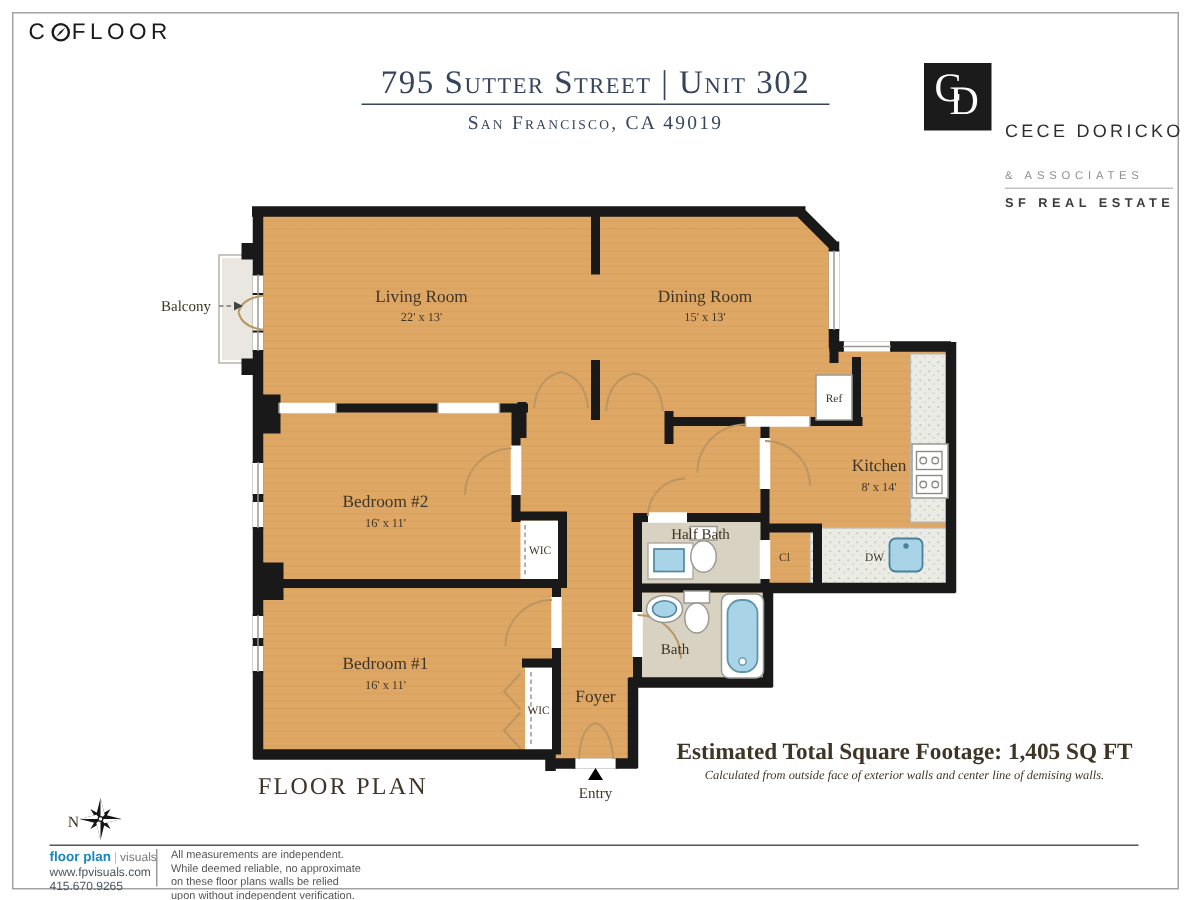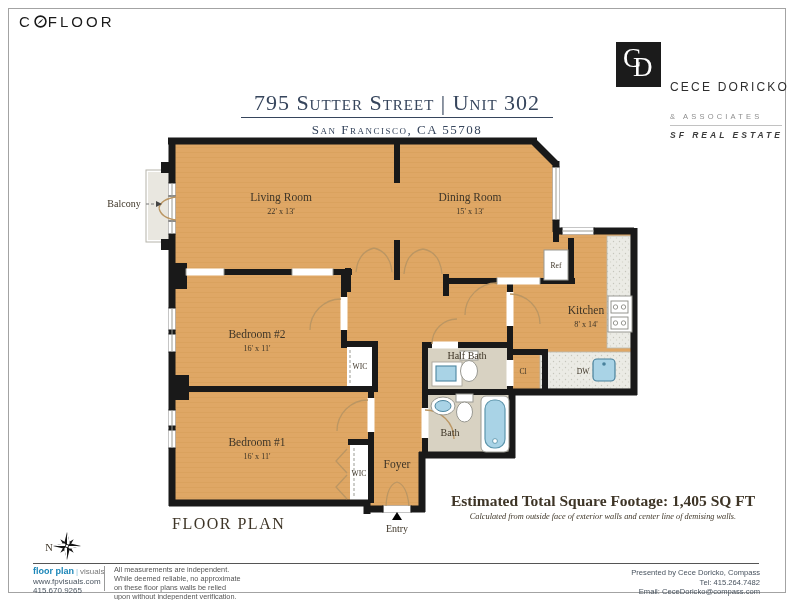--- a/index.html
+++ b/index.html
@@ -3,35 +3,35 @@
 <meta charset="utf-8">
 <style>
   html,body{margin:0;padding:0;background:#fff;}
   .page{position:relative;width:794px;height:600px;background:#fff;overflow:hidden;
         font-family:"Liberation Sans",sans-serif;}
   .frame{position:absolute;left:8px;top:8px;width:776px;height:583px;border:1px solid #a3a3a3;}
   
   .compass-logo{position:absolute;left:19px;top:13px;display:flex;align-items:center;
         font-size:15px;letter-spacing:3px;color:#1a1a1a;font-weight:500;}
   .compass-logo svg{margin:0 1px;}
-  .title-block{position:absolute;left:0;top:44px;width:794px;text-align:center;color:#36455c;margin-top:48px;}
+  .title-block{position:absolute;left:0;top:44px;width:794px;text-align:center;color:#36455c;}
   .title{font-family:"Liberation Serif",serif;font-variant:small-caps;font-size:22px;
         letter-spacing:1px;line-height:22px;}
   .title-rule{width:312px;height:0;border-bottom:1.6px solid #36455c;margin:3px auto 4px auto;}
   .subtitle{font-family:"Liberation Serif",serif;font-variant:small-caps;font-size:13px;letter-spacing:1.5px;}
   .agent{position:absolute;left:616px;top:42px;display:flex;align-items:flex-start;}
   .cd-box{width:45px;height:45px;background:#1b1b1b;position:relative;flex:0 0 auto;}
   .cd-box span{position:absolute;font-family:"Liberation Serif",serif;color:#fff;font-size:27px;line-height:27px;}
   .cd-c{left:7px;top:3px;}
   .cd-d{left:17px;top:12px;}
   .agent-text{margin-left:9px;padding-top:2px;}
   .agent-name{font-size:12px;letter-spacing:2.2px;color:#2e2e2e;white-space:nowrap;margin-top:36px;}
   .agent-assoc{font-size:7.5px;letter-spacing:3.2px;color:#8d8d8d;margin-top:18px;white-space:nowrap;}
   .agent-rule{border-bottom:1px solid #c2c2c2;margin:4px 0 4px 0;width:112px;}
-  .agent-brand{font-size:8.5px;font-weight:bold;letter-spacing:3px;color:#3c3c3c;white-space:nowrap;font-style:italic;}
+  .agent-brand{font-size:8.5px;font-weight:bold;letter-spacing:3px;color:#3c3c3c;white-space:nowrap;}
   
   .footer-rule{position:absolute;left:33px;top:563px;width:726px;border-top:1px solid #555;}
   .fp-block{position:absolute;left:33px;top:567px;font-size:8px;color:#4a5560;line-height:9.5px;}
   .fp-row1 b{color:#1b86b8;font-size:9px;}
   .fp-sep{color:#8fc3dd;margin:0 2px;}
   .fp-row1 i{font-style:normal;color:#7a7a7a;font-size:8px;}
   .foot-divider{position:absolute;left:104px;top:566px;height:25px;border-left:1px solid #9a9a9a;}
   .disclaimer{position:absolute;left:114px;top:566px;font-size:7.3px;color:#555;line-height:8.9px;}
   .presented{position:absolute;right:34px;top:568px;text-align:right;font-size:7.6px;color:#47525e;line-height:9.6px;}
   svg text{font-family:"Liberation Serif",serif;fill:#3e3527;}
@@ -51,21 +51,21 @@
     <svg width="13" height="13" viewBox="0 0 13 13">
       <circle cx="6.5" cy="6.5" r="5.4" fill="none" stroke="#1a1a1a" stroke-width="1.6"></circle>
       <path d="M3.4,9.6 L6,6 L9.6,3.4 L7,7 Z" fill="#1a1a1a"></path>
     </svg>
     <span>FLOOR</span>
   </div>
 
   <div class="title-block">
     <div class="title">795 Sutter Street  |  Unit 302</div>
     <div class="title-rule"></div>
-    <div class="subtitle">San Francisco, CA 55708</div>
+    <div class="subtitle">San Francisco, CA 49019</div>
   </div>
 
   <div class="agent">
     <div class="cd-box">
       <span class="cd-c">C</span>
       <span class="cd-d">D</span>
     </div>
     <div class="agent-text">
       <div class="agent-name">CECE DORICKO</div>
       <div class="agent-assoc">&amp; ASSOCIATES</div>
@@ -236,18 +236,13 @@
     <div>www.fpvisuals.com</div>
     <div>415.670.9265</div>
   </div>
   <div class="foot-divider"></div>
   <div class="disclaimer">
     <div>All measurements are independent.</div>
     <div>While deemed reliable, no approximate</div>
     <div>on these floor plans walls be relied</div>
     <div>upon without independent verification.</div>
   </div>
-  <div class="presented">
-    <div>Presented by Cece Doricko, Compass</div>
-    <div>Tel: 415.264.7482</div>
-    <div>Email: CeceDoricko@compass.com</div>
-  </div>
 </div>
 
 </body></html>

